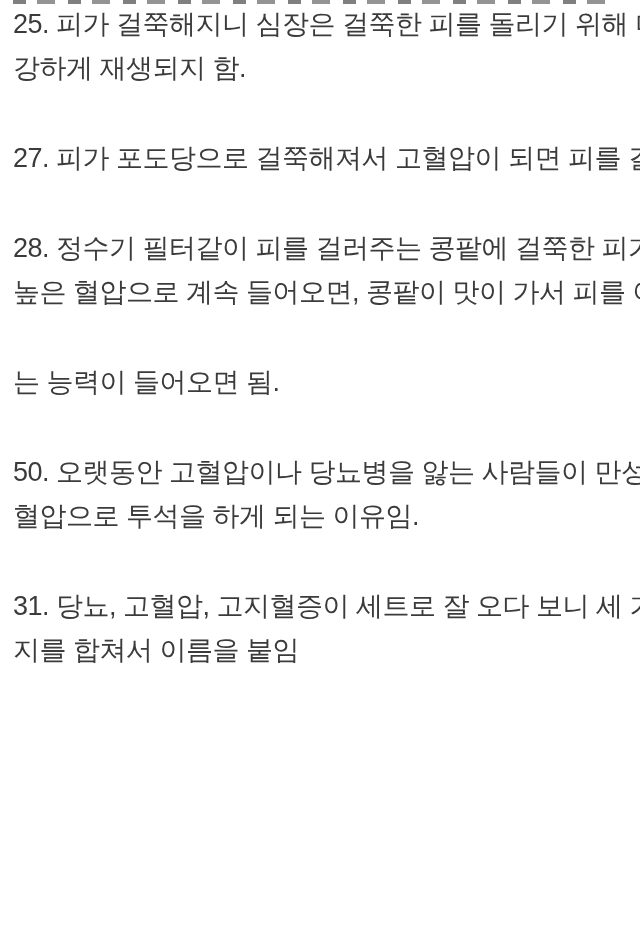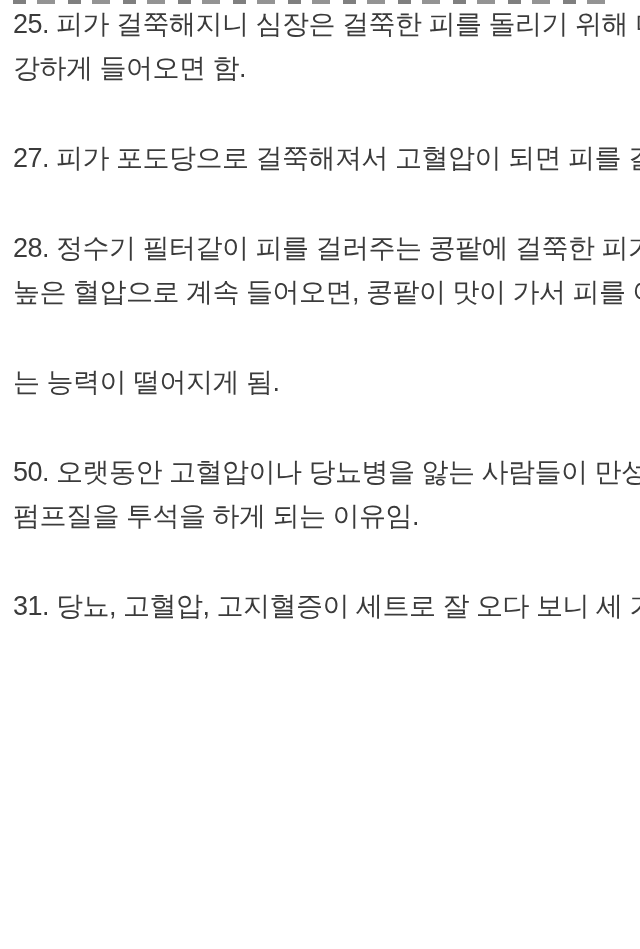--- a/index.html
+++ b/index.html
@@ -59,41 +59,42 @@
 <body>
 
 <div class="page">
 
   <div class="clipped-remnant"></div>
 
   <div class="content">
 
     <div class="para">
       <div class="line">25. 피가 걸쭉해지니 심장은 걸쭉한 피를 돌리기 위해 더</div>
-      <div class="line">강하게 들어오면 함.</div>
+      <div class="line">강하게 재생되지 함.</div>
     </div>
 
 
     <div class="para">
       <div class="line">27. 피가 포도당으로 걸쭉해져서 고혈압이 되면 피를 걸</div>
     </div>
 
     <div class="para">
       <div class="line">28. 정수기 필터같이 피를 걸러주는 콩팥에 걸쭉한 피가</div>
       <div class="line">높은 혈압으로 계속 들어오면, 콩팥이 맛이 가서 피를 여</div>
     </div>
 
     <div class="para">
-      <div class="line">는 능력이 떨어지게 됨.</div>
+      <div class="line">는 능력이 들어오면 됨.</div>
     </div>
 
 
     <div class="para">
       <div class="line">50. 오랫동안 고혈압이나 당뇨병을 앓는 사람들이 만성</div>
-      <div class="line">펌프질을 투석을 하게 되는 이유임.</div>
+      <div class="line">혈압으로 투석을 하게 되는 이유임.</div>
     </div>
 
     <div class="para">
       <div class="line">31. 당뇨, 고혈압, 고지혈증이 세트로 잘 오다 보니 세 가</div>
+      <div class="line">지를 합쳐서 이름을 붙임</div>
     </div>
 
   </div>
 </div>
 
 </body></html>

